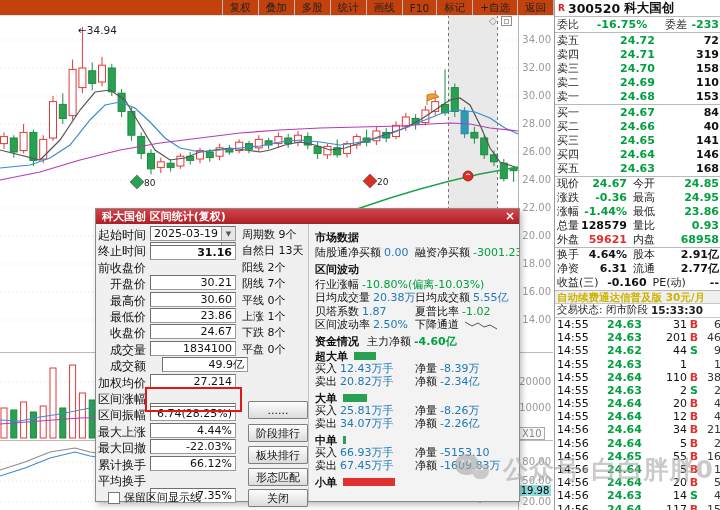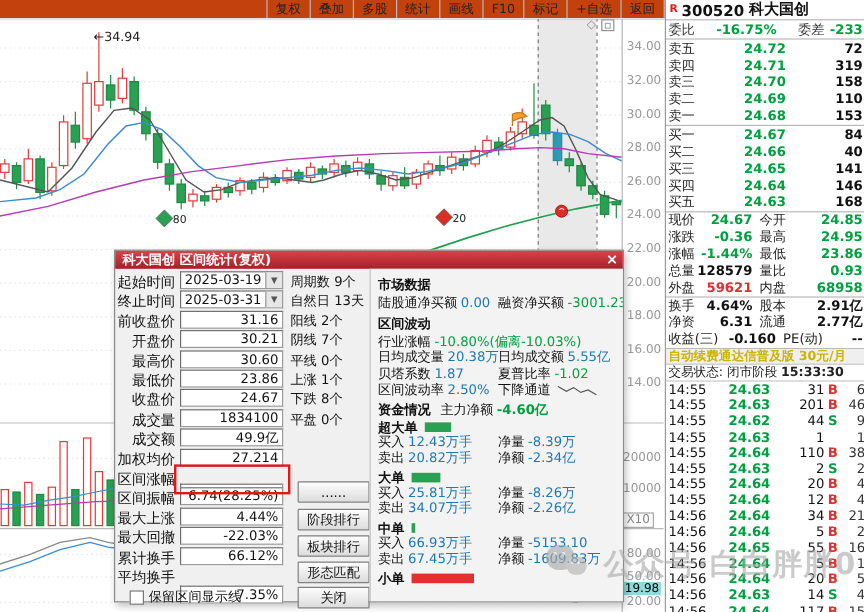--- a/index.html
+++ b/index.html
@@ -576,21 +576,21 @@
         <div class="f-fld date" style="top: 17px;">
           <span class="val">2025-03-19</span>
           <span class="f-dd">▼</span>
         </div>
         <div class="f-lab" style="top: 34.4px; left: 0px;">终止时间</div>
         <div class="f-fld date" style="top: 33.4px;">
           <span class="val">2025-03-31</span>
           <span class="f-dd">▼</span>
         </div>
         <div class="f-lab" style="top: 50.8px; left: 0px;">前收盘价</div>
-        <div class="f-fld" style="top: 50px;">
+        <div class="f-fld" style="top: 36px; font-weight: bold;">
           <span class="val">31.16</span>
         </div>
         <div class="f-lab" style="top: 67.2px; left: 0px;">开盘价</div>
         <div class="f-fld" style="top: 66.2px;">
           <span class="val">30.21</span>
         </div>
         <div class="f-lab" style="top: 83.6px; left: 0px;">最高价</div>
         <div class="f-fld" style="top: 82.6px;">
           <span class="val">30.60</span>
         </div>
@@ -600,21 +600,21 @@
         </div>
         <div class="f-lab" style="top: 116.4px; left: 0px;">收盘价</div>
         <div class="f-fld" style="top: 115.4px;">
           <span class="val">24.67</span>
         </div>
         <div class="f-lab" style="top: 132.8px; left: 0px;">成交量</div>
         <div class="f-fld" style="top: 131.8px;">
           <span class="val">1834100</span>
         </div>
         <div class="f-lab" style="top: 149.2px; left: 0px;">成交额</div>
-        <div class="f-fld" style="top: 148.2px;">
+        <div class="f-fld" style="top: 148.2px; margin-left: 12px;">
           <span class="val">49.9亿</span>
         </div>
         <div class="f-lab" style="top: 165.6px; left: 0px;">加权均价</div>
         <div class="f-fld" style="top: 164.6px;">
           <span class="val">27.214</span>
         </div>
         <div class="f-lab" style="top: 182px; left: 0px;">区间涨幅</div>
         <div class="f-fld" style="top: 194px;">
           <span class="val">-6.49(-20.83%)</span>
         </div>

